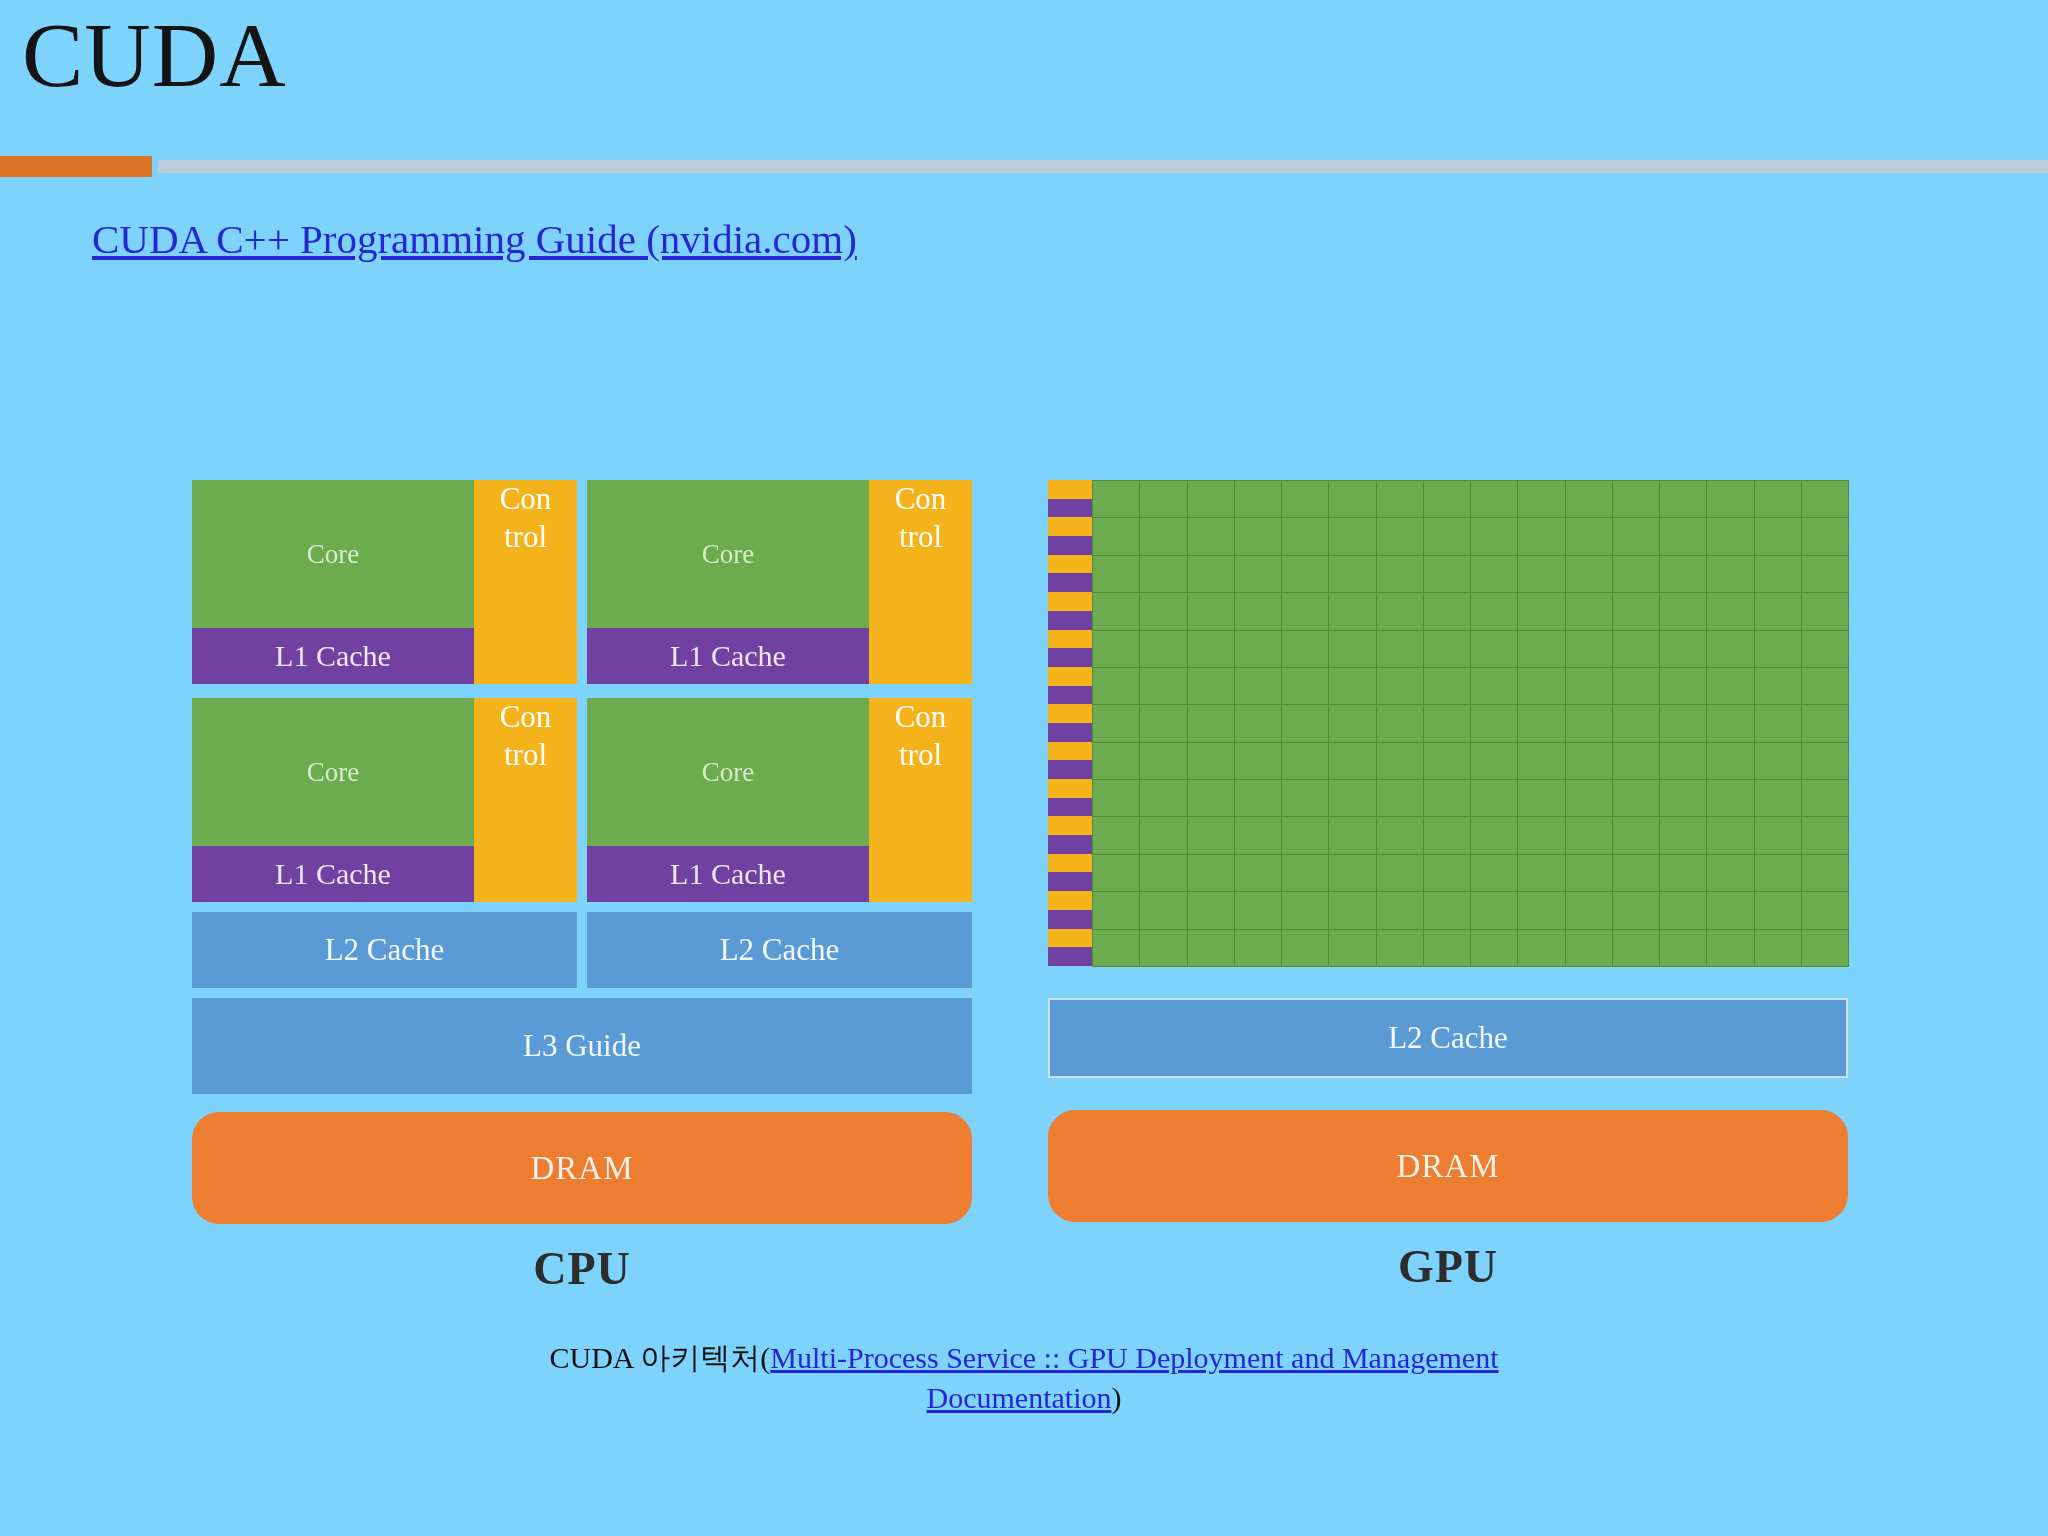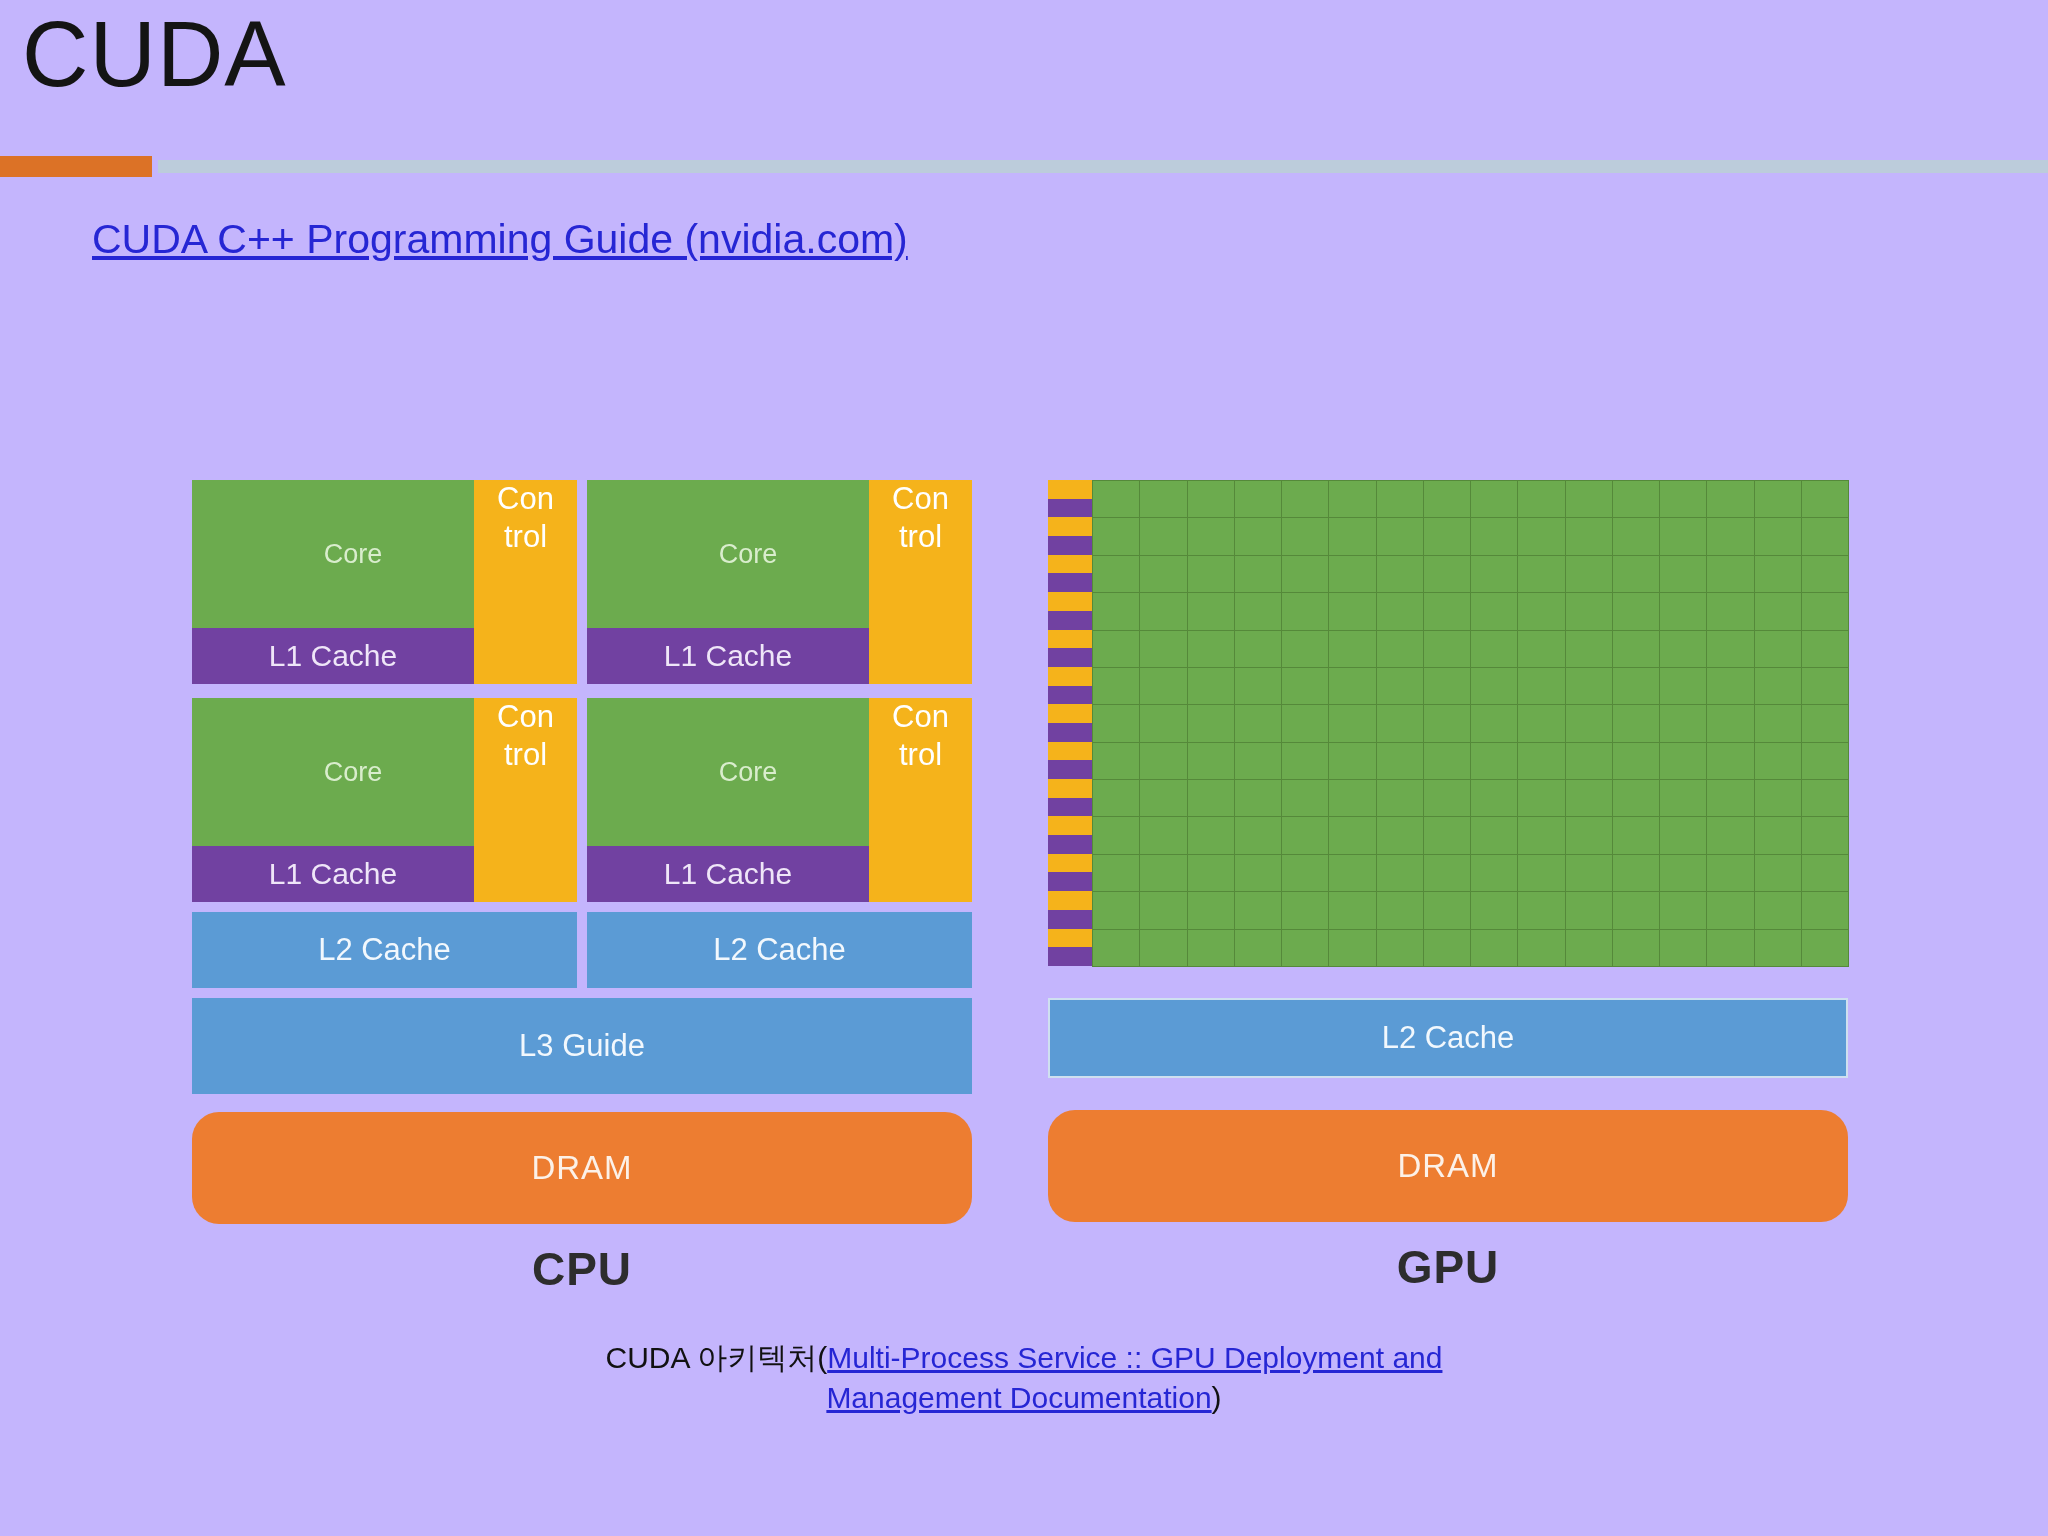--- a/index.html
+++ b/index.html
@@ -1,18 +1,18 @@
 <!DOCTYPE html>
 <html style="--title-black: #141414; --accent-orange: #DC7226; --accent-gray: #BCCCDB; --link-blue: #2626D4; --core-green: #6CAB4E; --grid-line-green: #55893A; --control-yellow: #F5B31B; --l1-purple: #7141A1; --cache-blue: #5B9BD5; --dram-orange: #ED7D31; --label-dark: #2D2D2D;"><head>
 <meta charset="utf-8">
 <style>
   html,body{margin:0;padding:0;background:#ffffff;}
   .slide{
-    position:relative;width:2048px;height:1536px;background:#c4b5fd;overflow:hidden;
-    font-family:Liberation Sans, sans-serif;
+    position:relative;width:2048px;height:1536px;background:#7dd3fc;overflow:hidden;
+    font-family:Liberation Serif, serif;
   }
   .title{
     position:absolute;left:22px;top:2px;
     font-size:92px;font-weight:300;letter-spacing:1px;
     color:var(--title-black,#141414);
   }
   .divider-accent{
     position:absolute;left:0;top:156px;width:152px;height:21px;
     background:var(--accent-orange,#DC7226);
   }
@@ -27,21 +27,21 @@
   .link,a.link:visited{
     color:var(--link-blue,#2626D4);text-decoration:underline;cursor:pointer;
   }
   
   .cpu{position:absolute;left:192px;top:480px;width:780px;}
   .cpu-row{display:flex;gap:10px;margin-bottom:14px;}
   .core-block{position:relative;width:385px;height:204px;}
   .core-area{
     position:absolute;left:0;top:0;width:282px;height:148px;
     background:var(--core-green,#6CAB4E);
-    display:flex;align-items:center;justify-content:center;padding-left:20px;
+    display:flex;align-items:center;justify-content:center;
   }
   .core-area span{color:#D9EDCD;font-size:27px;}
   .l1-cache{
     position:absolute;left:0;top:148px;width:282px;height:56px;
     background:var(--l1-purple,#7141A1);
     display:flex;align-items:center;justify-content:center;
   }
   .l1-cache span{color:#EFE6F8;font-size:30px;}
   .control{
     position:absolute;right:0;top:0;width:103px;height:204px;

